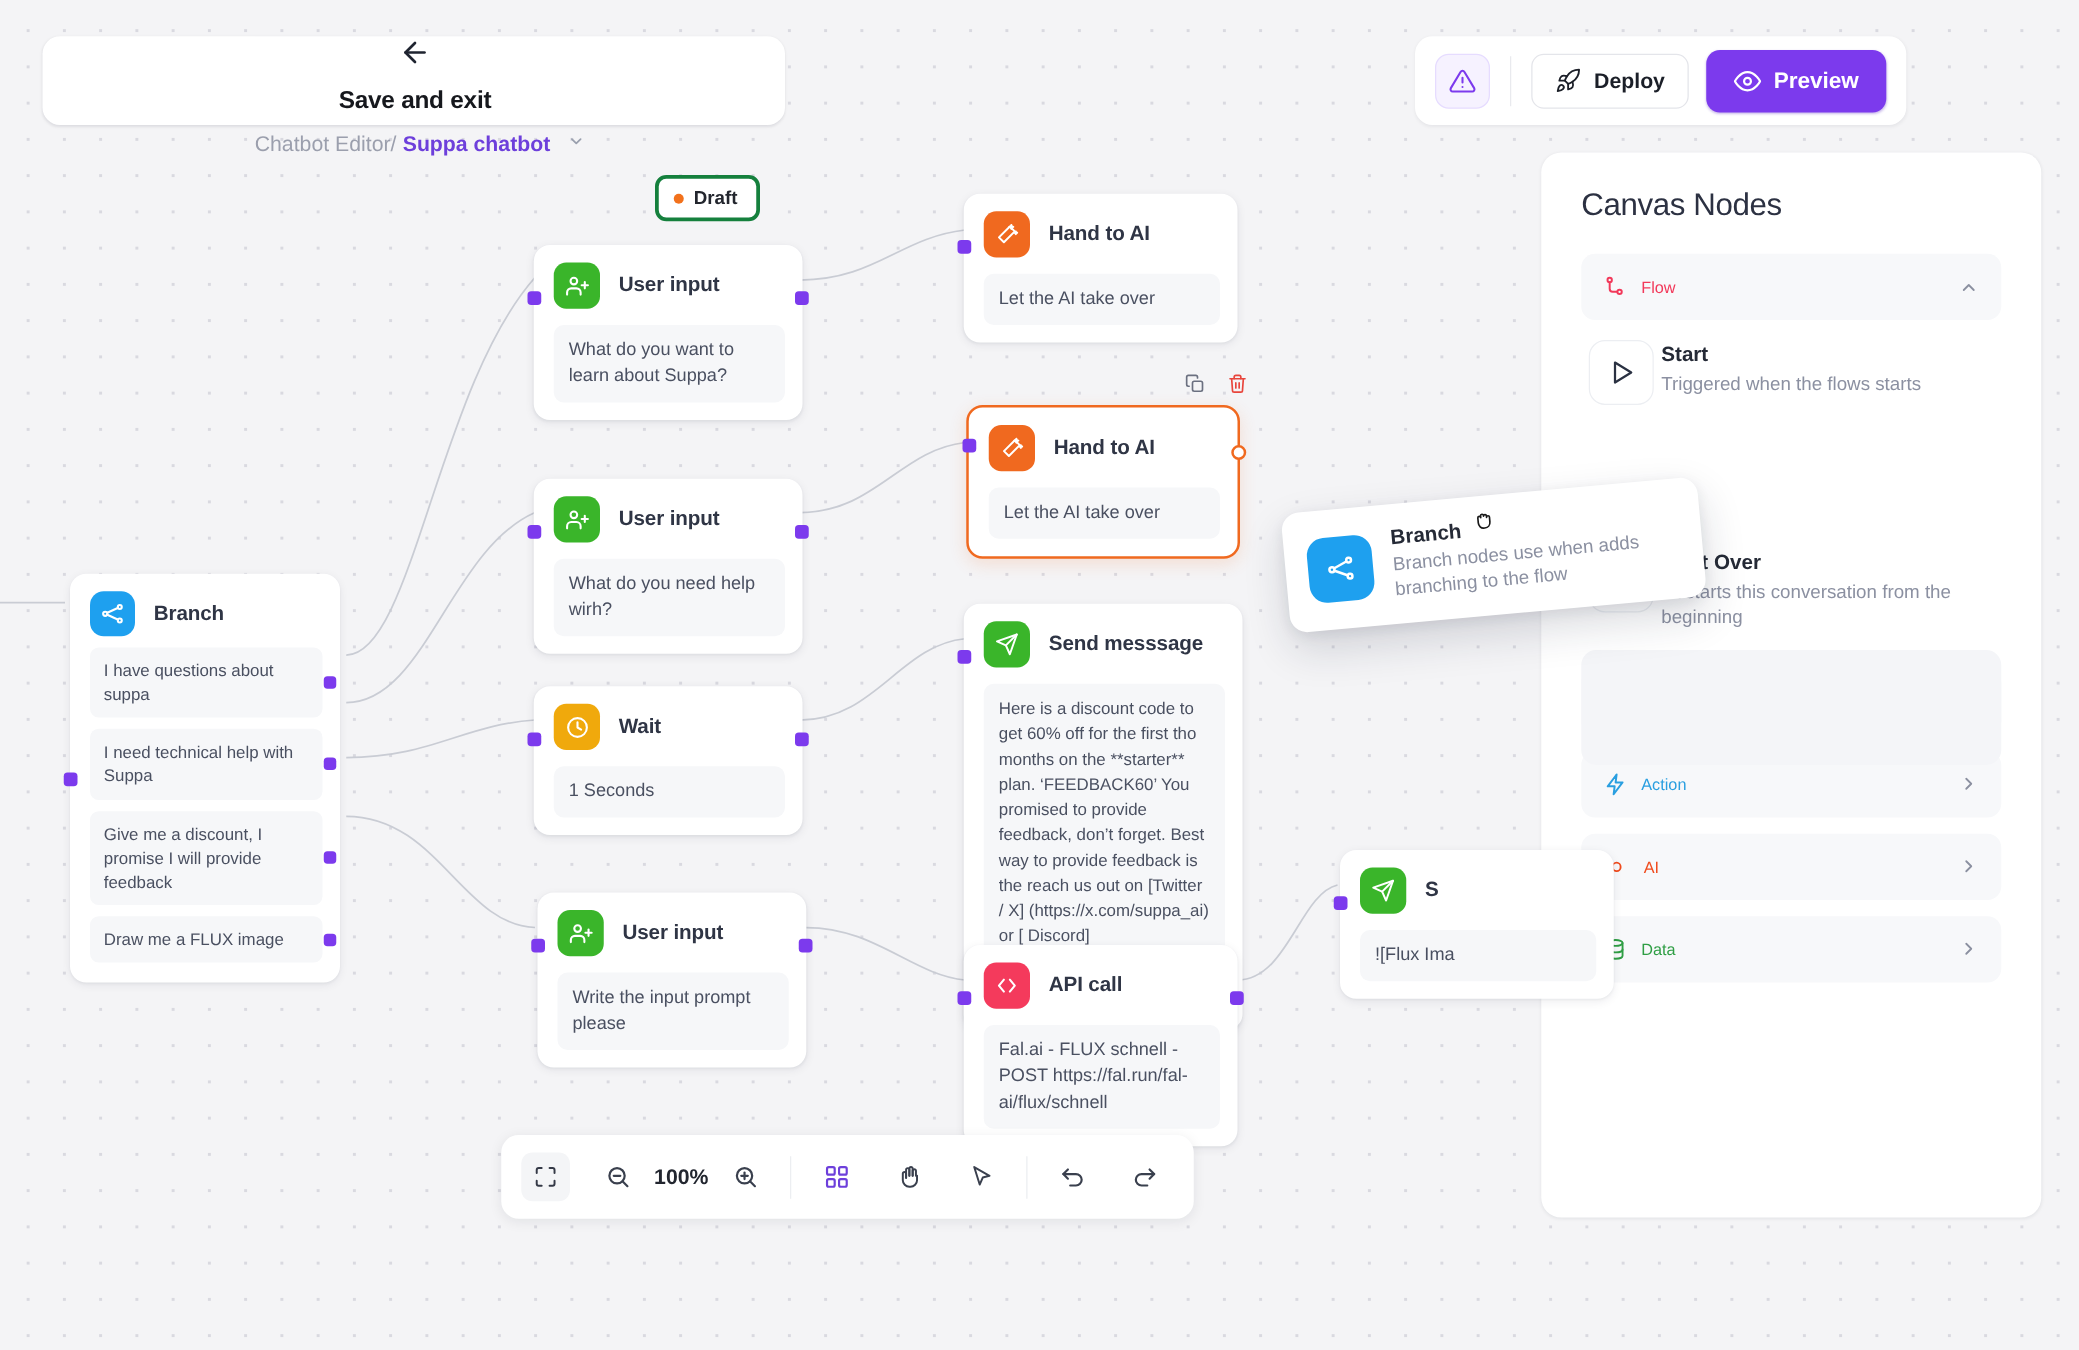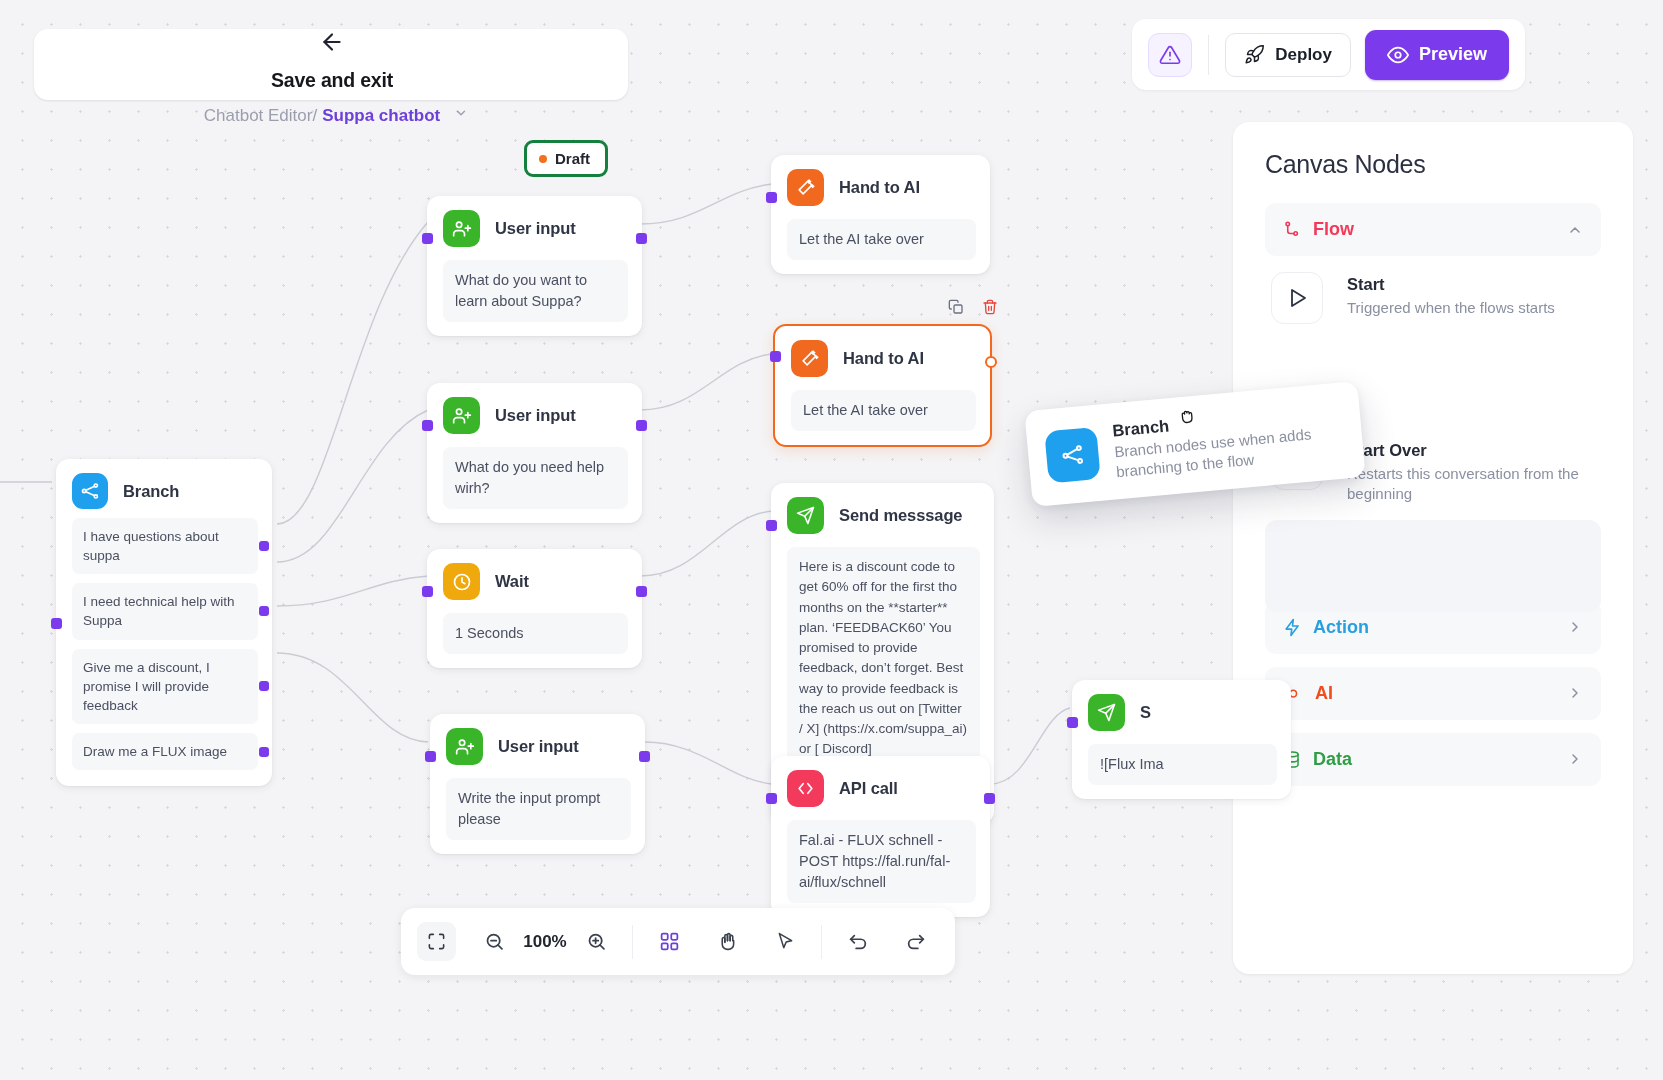--- a/index.html
+++ b/index.html
@@ -37,21 +37,21 @@
   .status-pill {
     margin-left: auto; display: flex; align-items: center; gap: 8px;
     border: 3px solid #15803d; border-radius: 9px;
     padding: 7px 15px 7px 12px; background: #fff;
     font-size: 15px; font-weight: 600; color: #23262e; cursor: pointer;
   }
   .dot-orange { width: 8px; height: 8px; border-radius: 50%; background: #f2711c; }
 
   
   .actions {
-    position: absolute; right: 138px; top: 19px;
+    position: absolute; right: 138px; top: 29px;
     height: 71px; background: #fff; border-radius: 14px;
     display: flex; align-items: center; gap: 0; padding: 0 16px;
     box-shadow: 0 1px 3px rgba(16,24,40,.06);
   }
   .warn-btn {
     width: 44px; height: 44px; border-radius: 11px;
     background: #f6f2ff; border: 1px solid #e6dcff;
     display: flex; align-items: center; justify-content: center; cursor: pointer;
   }
   .vdiv { width: 1px; height: 40px; background: #e9eaee; margin: 0 16px; }
@@ -79,29 +79,29 @@
     overflow: hidden;
   }
   .panel-title { font-size: 25px; font-weight: 400; color: #2c3142; letter-spacing: -.3px; }
   .panel-sub { margin-top: 11px; font-size: 15.5px; line-height: 1.45; color: #72788b; }
 
   .group-head {
     margin-top: 24px; height: 53px; border-radius: 11px;
     background: #f7f8fa; display: flex; align-items: center; gap: 11px;
     padding: 0 18px; cursor: pointer;
   }
-  .group-head .gl { font-size: 18px; font-weight: 700; }
+  .group-head .gl { font-size: 13px; font-weight: 400; }
   .group-head .caret { margin-left: auto; color: #8b90a0; }
   .g-flow .gl { color: #f2395a; }
   .g-response .gl { color: #7c3aed; }
   .g-action .gl { color: #2a9fe0; }
   .g-ai .gl { color: #f04c1e; }
   .g-data .gl { color: #2f9e44; }
 
-  .node-item { display: flex; align-items: flex-start; gap: 24px; padding: 16px 6px 0 6px; cursor: grab; }
+  .node-item { display: flex; align-items: flex-start; gap: 6px; padding: 16px 6px 0 6px; cursor: grab; }
   .node-icon {
     width: 52px; height: 52px; border-radius: 13px;
     border: 1px solid #eceef2; background: #fff;
     display: flex; align-items: center; justify-content: center;
     flex: 0 0 auto; color: #2a3142;
   }
   .node-txt { padding-top: 3px; }
   .node-name { font-size: 16.5px; font-weight: 700; color: #252a36; }
   .node-desc { margin-top: 4px; font-size: 15px; line-height: 1.35; color: #8b90a1; max-width: 258px; }
 

